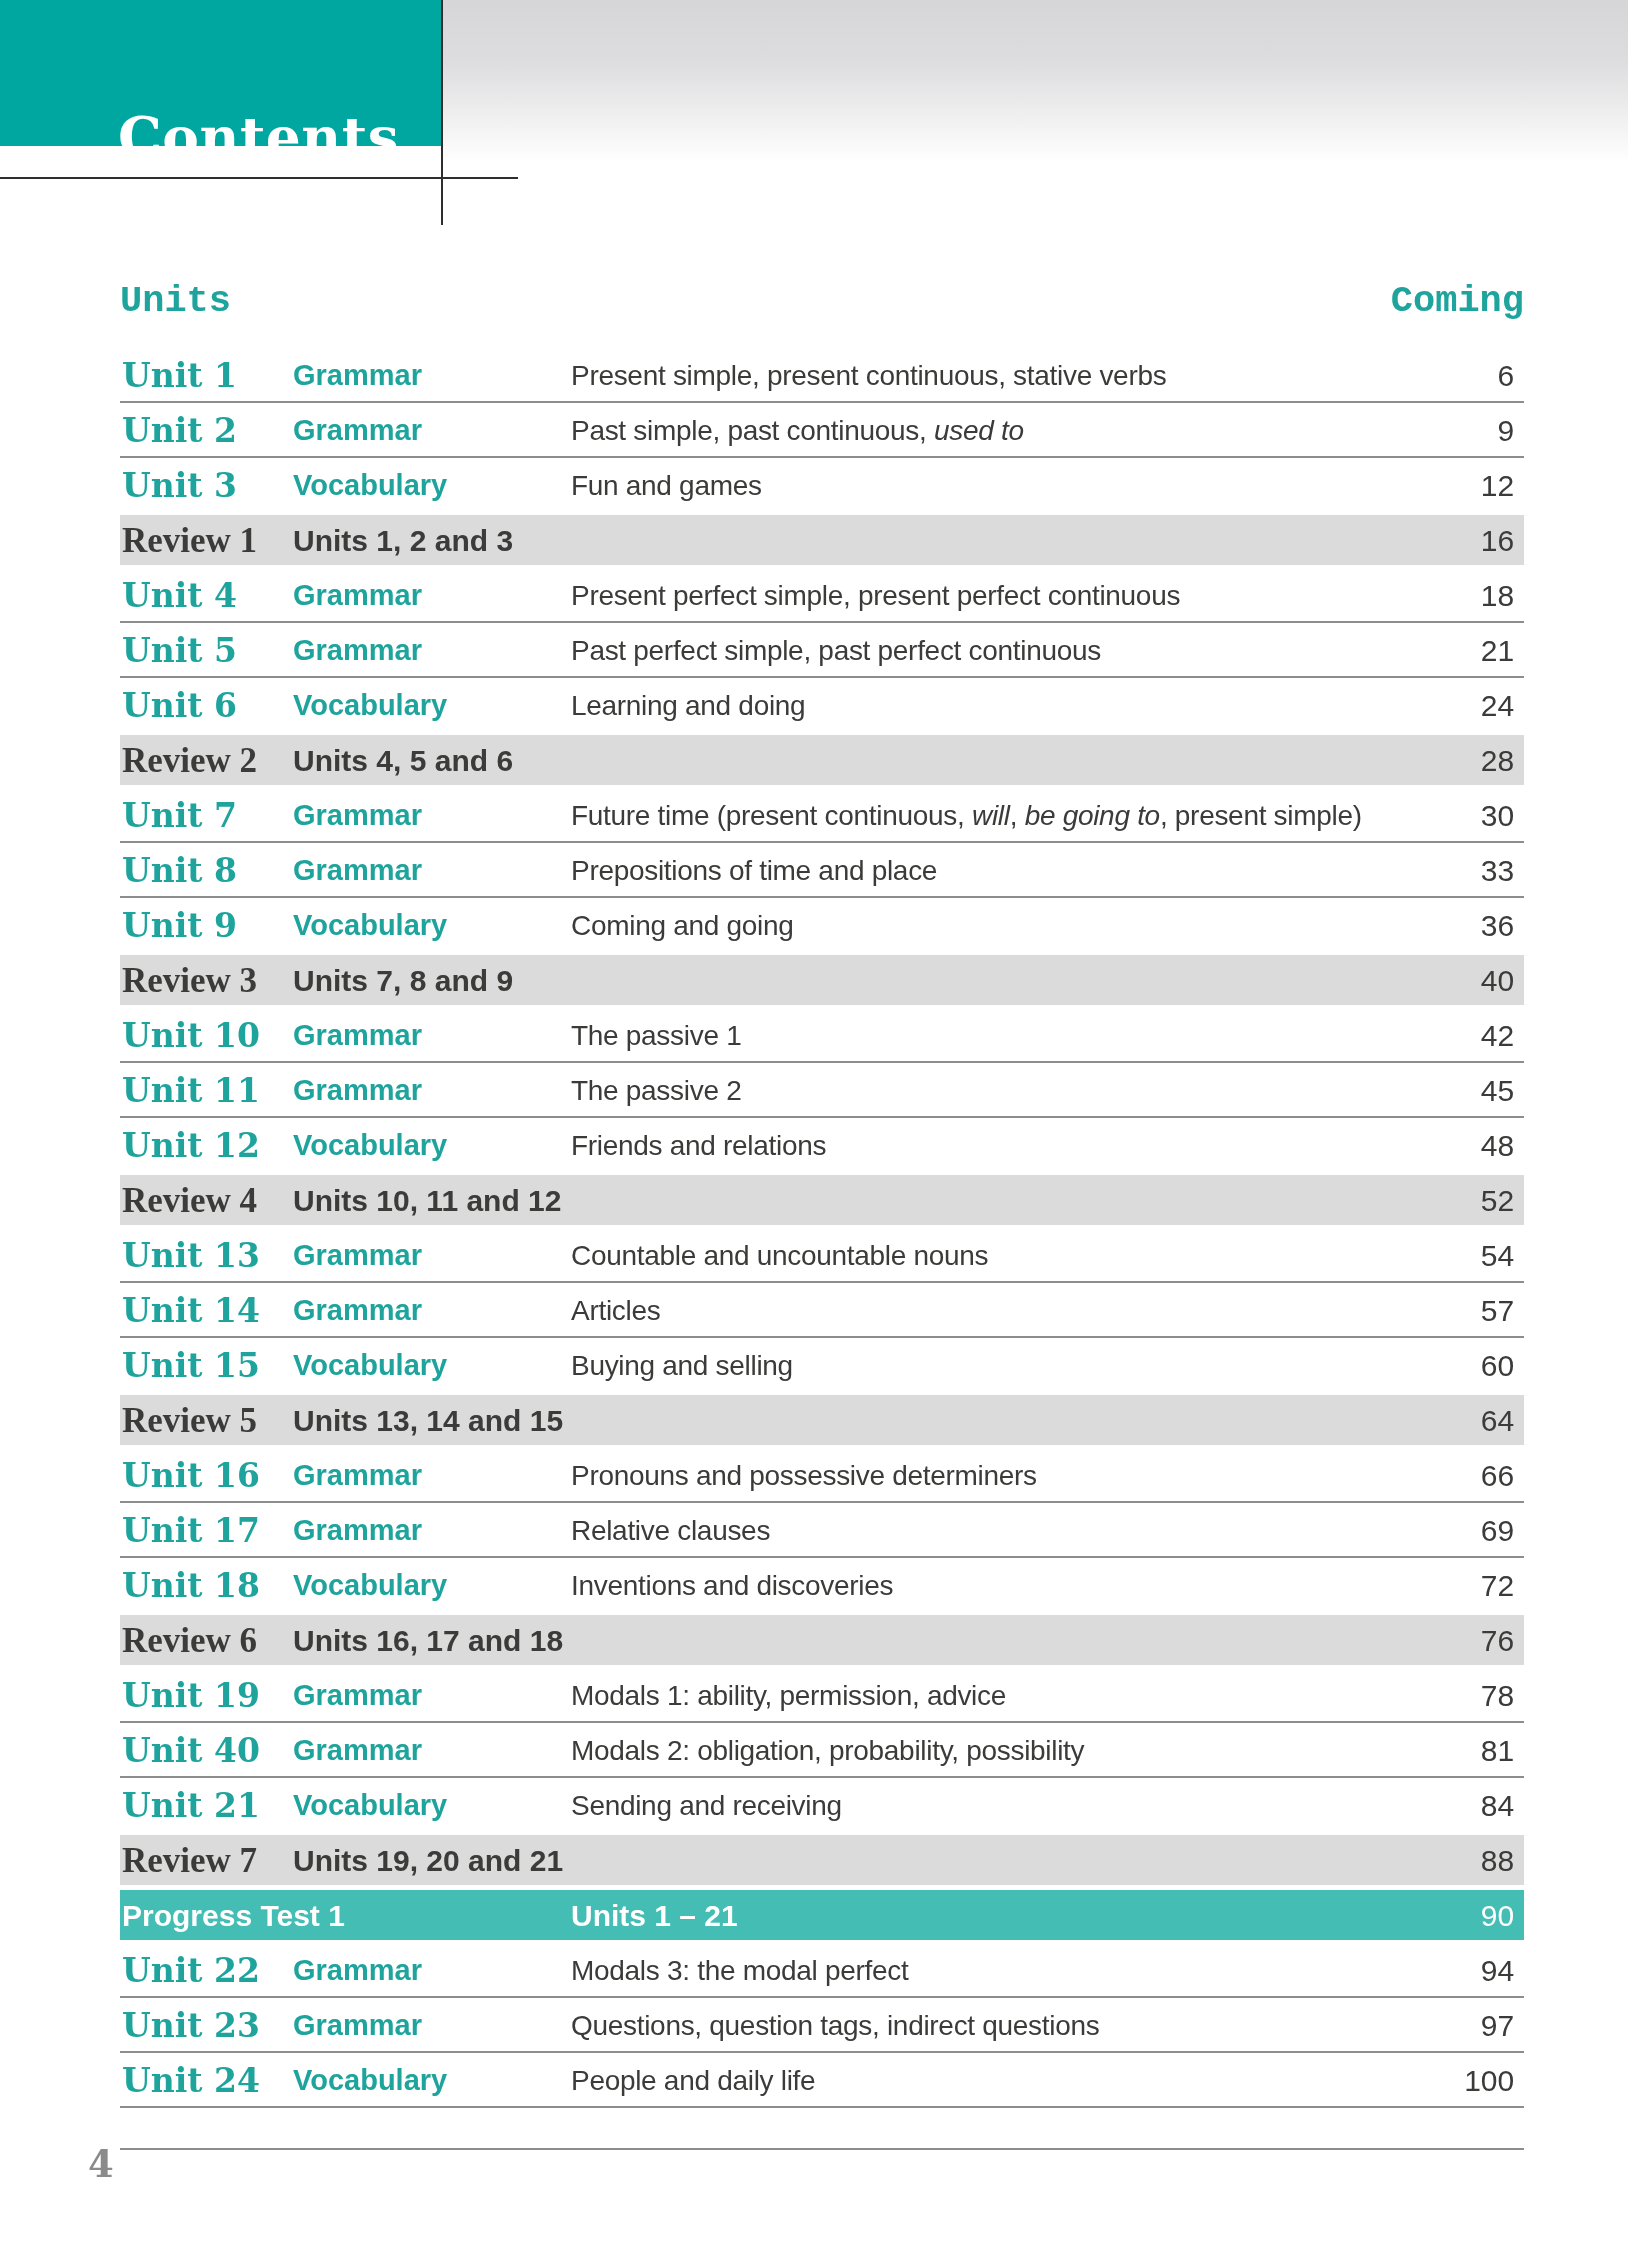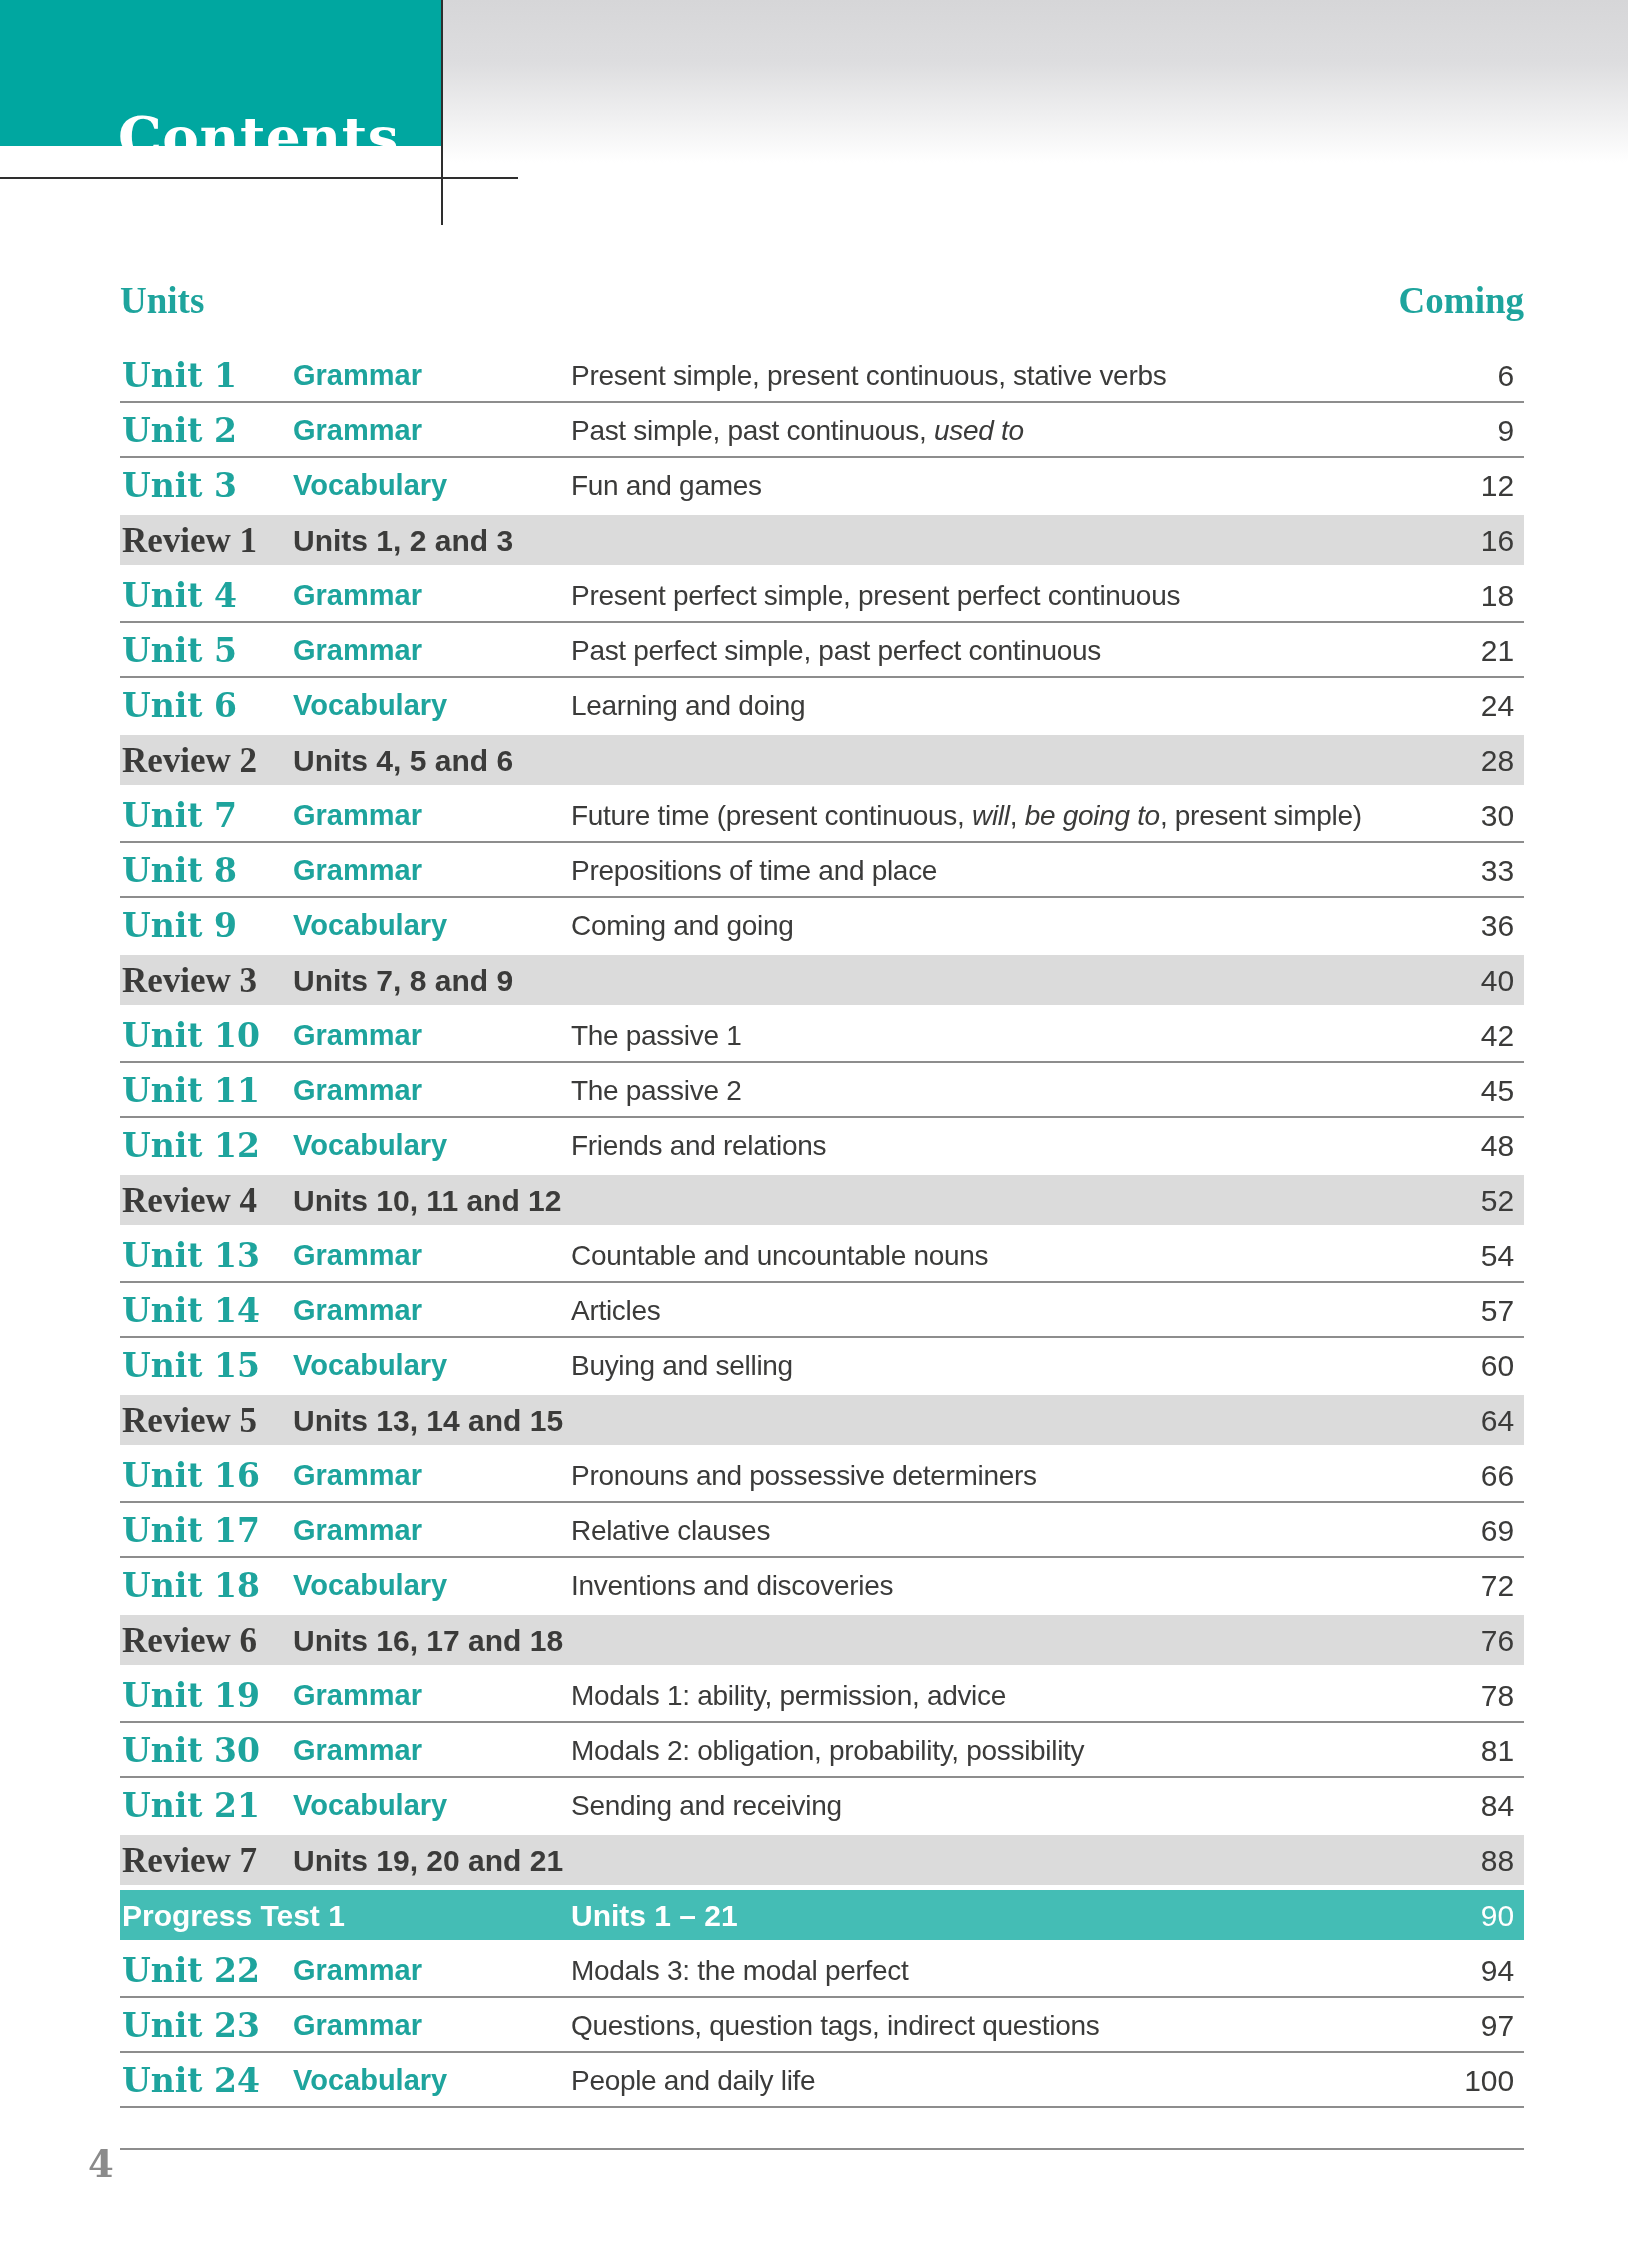--- a/index.html
+++ b/index.html
@@ -20,21 +20,21 @@
     position:absolute;left:118px;top:109px;line-height:1;
     font-family:"DejaVu Serif","Liberation Serif",serif;
     font-weight:bold;font-size:55px;color:#ffffff;letter-spacing:0.5px;
   }
   .header-vline{position:absolute;left:441px;top:0;width:2px;height:225px;background:#2e2e2e;}
   .header-hline{position:absolute;left:0;top:177px;width:518px;height:2px;background:#2e2e2e;}
   
   .thead{
     position:absolute;left:120px;top:281px;width:1404px;
     display:flex;justify-content:space-between;align-items:flex-end;
-    font-family:Liberation Serif, serif;font-weight:bold;
+    font-family:Liberation Mono, monospace;font-weight:bold;
     font-size:37px;color:var(--teal-text,#1EA49D);line-height:1.1;
   }
   
   .toc{position:absolute;left:120px;top:348px;width:1404px;}
   .row{position:relative;height:55px;}
   .row.sep::after{
     content:"";position:absolute;left:0;right:0;bottom:0;height:2px;
     background:var(--line,#8d8d8d);
   }
   .row.review::before,.row.progress::before{
@@ -236,21 +236,21 @@
 
     <span class="cell c4">76</span>
   </div>
       <div class="row unit sep">
     <span class="cell c1">Unit 19</span>
     <span class="cell c2">Grammar</span>
     <span class="cell c3"><span>Modals 1: ability, permission, advice</span></span>
     <span class="cell c4">78</span>
   </div>
       <div class="row unit sep">
-    <span class="cell c1">Unit 30</span>
+    <span class="cell c1">Unit 40</span>
     <span class="cell c2">Grammar</span>
     <span class="cell c3"><span>Modals 2: obligation, probability, possibility</span></span>
     <span class="cell c4">81</span>
   </div>
       <div class="row unit">
     <span class="cell c1">Unit 21</span>
     <span class="cell c2">Vocabulary</span>
     <span class="cell c3"><span>Sending and receiving</span></span>
     <span class="cell c4">84</span>
   </div>

